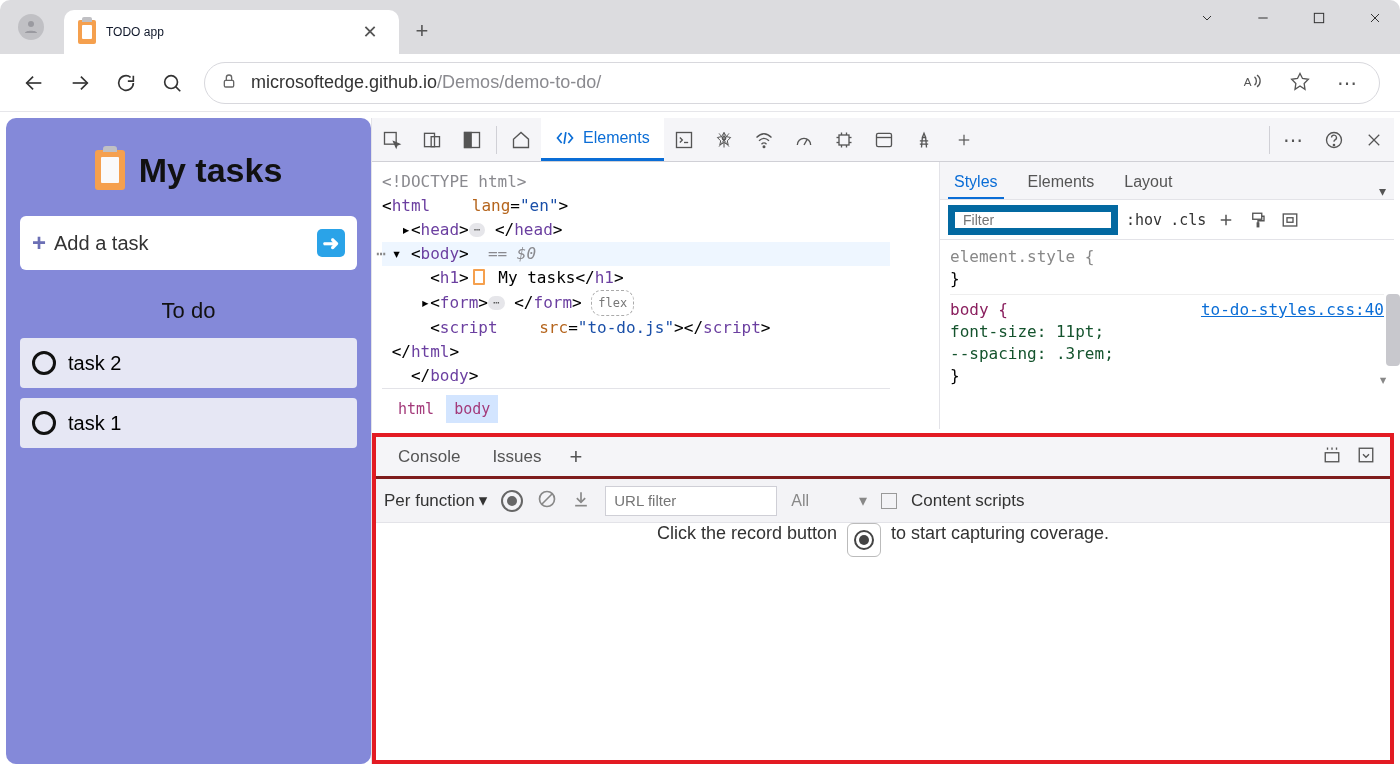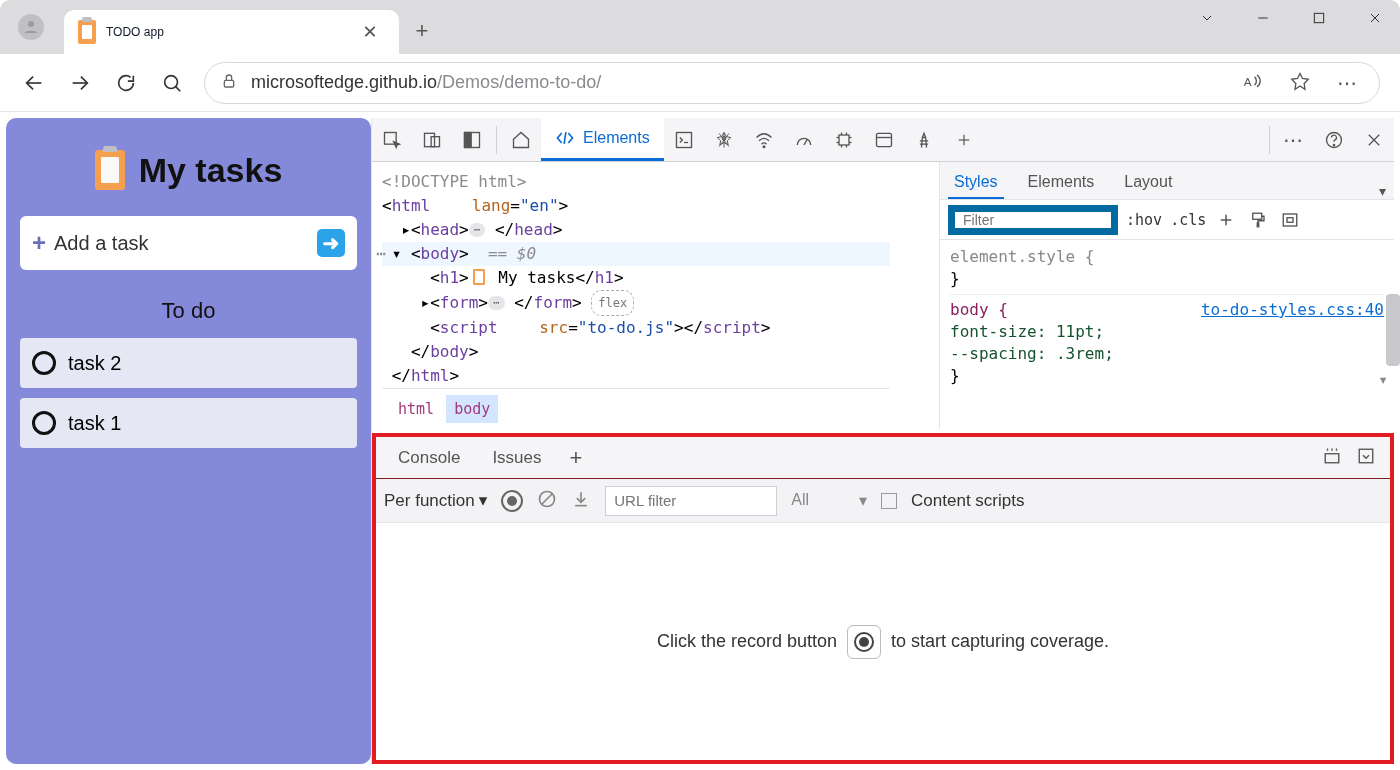--- a/index.html
+++ b/index.html
@@ -84,36 +84,36 @@
   .css-source .istyle{color:#888;}
   .css-source .media{color:#888;}
   .css-source .sel{color:#8a1f5e;}
   .css-source .prop{color:#14532d;}
   .css-source .link{ position:absolute; right:10px; color:#0a6dd6; text-decoration:underline; cursor:pointer;}
   .css-source .chev-right{position:absolute;right:6px;bottom:2px;color:#888;}
   .scrollbar-thumb{ position:absolute; right:0; top:182px; width:14px; height:72px; background:#c8c8cd; border-radius:4px;}
 
   
   .drawer{ flex:1; border:4px solid #e31b23; margin-top:4px; display:flex; flex-direction:column; background:#fff;}
-  .drawer-tabs{ height:42px; display:flex; align-items:center; background:#f5f5f8; border-bottom:1px solid #7f1d1d; padding:0 6px;}
+  .drawer-tabs{ height:42px; display:flex; align-items:center; background:#f5f5f8; border-bottom:3px solid #7f1d1d; padding:0 6px;}
   .drawer-tabs .dtab{ padding:0 16px; height:42px; display:flex; align-items:center; font-size:17px; color:#555; cursor:pointer;}
   .drawer-tabs .dtab.active{ background:#fff; border-top:1px solid #e3e3e8;border-left:1px solid #e3e3e8;border-right:1px solid #e3e3e8; color:#0a6dd6; margin-bottom:-1px;}
   .drawer-tabs .add{ font-size:22px; color:#555; padding:0 12px; cursor:pointer;}
   .drawer-tabs .right{ margin-left:auto; display:flex; gap:14px; padding-right:8px;}
   .cov-toolbar{ height:44px; background:#f3f3f6; border-bottom:1px solid #e3e3e8; display:flex; align-items:center; padding:0 8px; gap:14px;}
   .cov-toolbar .perfn{ font-size:17px; color:#333; display:flex; align-items:center; gap:4px; cursor:pointer;}
   .cov-toolbar .record{ width:22px;height:22px;border:2px solid #666;border-radius:50%; display:flex;align-items:center;justify-content:center; cursor:pointer;}
   .cov-toolbar .record::after{content:"";width:10px;height:10px;background:#666;border-radius:50%;}
   .cov-toolbar .clear svg{stroke:#888;stroke-width:2;fill:none;}
   .cov-toolbar .dl svg{stroke:#888;stroke-width:2;fill:none;}
   .cov-toolbar input{ width:172px; height:30px; border:1px solid #cfcfd6; padding:0 8px; font-size:15px;}
-  .cov-toolbar .typesel{ font-size:16px; color:#888; display:flex; gap:50px;}
+  .cov-toolbar .typesel{ font-size:16px; color:#888; display:flex; align-items:center; gap:50px;}
   .cov-toolbar .cb{ width:16px;height:16px;border:1px solid #999;}
   .cov-toolbar .cs{ font-size:17px; color:#333;}
-  .cov-body{ flex:1; display:flex; align-items:center; justify-content:center; font-size:18px; color:#333; gap:10px;}
+  .cov-body{ flex:1; display:flex; justify-content:center; font-size:18px; color:#333; gap:10px;}
   .cov-body .rec-demo{ width:34px;height:34px; border:1px solid #bbb; border-radius:6px; display:flex;align-items:center;justify-content:center;}
   .cov-body .rec-demo .inner{ width:20px;height:20px;border:2px solid #444;border-radius:50%; display:flex;align-items:center;justify-content:center;}
   .cov-body .rec-demo .inner::after{content:"";width:10px;height:10px;background:#444;border-radius:50%;}
 </style>
 </head>
 <body>
 
 <div class="title-bar">
   <div class="profile">
     <svg viewBox="0 0 24 24">
@@ -325,22 +325,22 @@
 
     <div class="dt-mid">
       <div class="dom-panel">
         <div class="row"><span class="gray">&lt;!DOCTYPE html&gt;</span></div>
         <div class="row">&lt;<span class="tag">html</span> <span class="attr">lang</span>=<span class="val">"en"</span>&gt;</div>
         <div class="row">  ▸&lt;<span class="tag">head</span>&gt;<span class="dots-badge">⋯</span> &lt;/<span class="tag">head</span>&gt;</div>
         <div class="row selected-row"> ▾ &lt;<span class="tag">body</span>&gt;  <span class="gray" style="font-style:italic">== $0</span></div>
         <div class="row">     &lt;<span class="tag">h1</span>&gt;<span class="clip-small"></span><span> My tasks</span>&lt;/<span class="tag">h1</span>&gt;</div>
         <div class="row">    ▸&lt;<span class="tag">form</span>&gt;<span class="dots-badge">⋯</span> &lt;/<span class="tag">form</span>&gt; <span class="flex-badge">flex</span></div>
         <div class="row">     &lt;<span class="tag">script</span> <span class="attr">src</span>=<span class="val">"to-do.js"</span>&gt;&lt;/<span class="tag">script</span>&gt;</div>
+        <div class="row"> &lt;/<span class="tag">html</span>&gt;</div>
         <div class="row">   &lt;/<span class="tag">body</span>&gt;</div>
-        <div class="row"> &lt;/<span class="tag">html</span>&gt;</div>
         <div class="breadcrumb">
           <span>html</span>
             <span class="sel">body</span>
         </div>
       </div>
 
       <div class="styles-panel">
         <div class="styles-tabs">
           <span class="stab active">Styles</span>
           <span class="stab">Elements</span>

